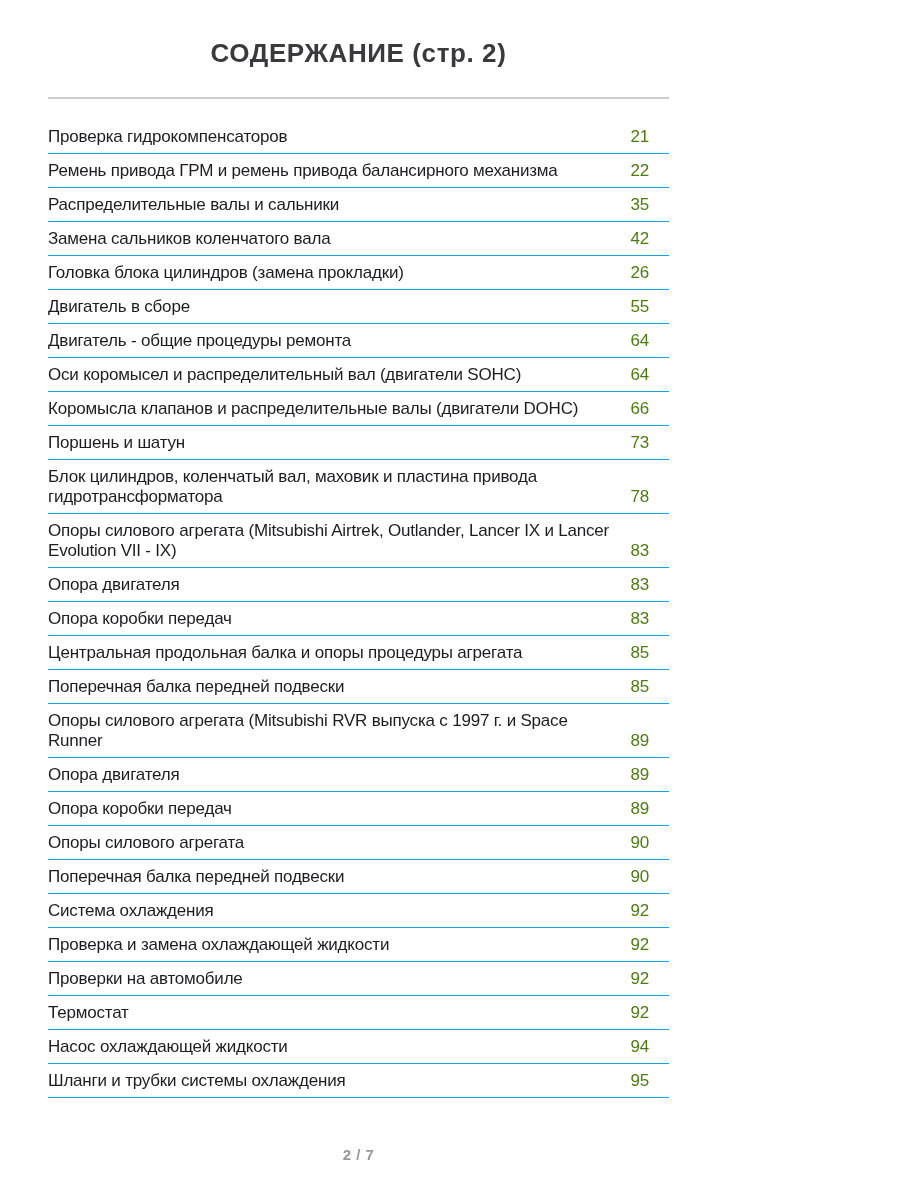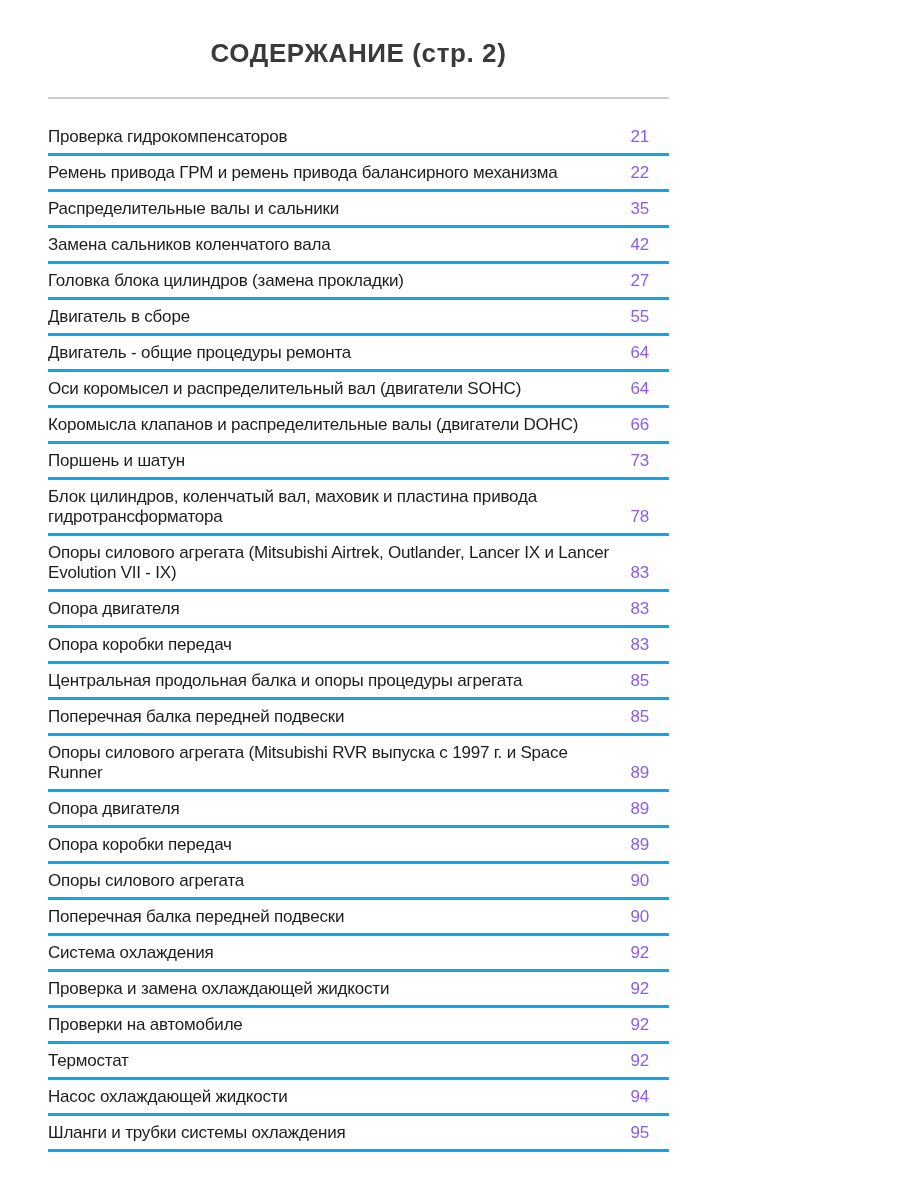--- a/index.html
+++ b/index.html
@@ -32,32 +32,32 @@
     margin: 27px 0 21px 0;
   }
   .toc {
     width: 100%;
   }
   .row {
     display: flex;
     justify-content: space-between;
     align-items: flex-end;
     padding: 6.5px 0;
-    border-bottom: 3px solid #0ea5e9;
+    border-bottom: 1px solid #0ea5e9;
     font-size: 17px;
     line-height: 20px;
     letter-spacing: -0.2px;
     color: #1d1d1f;
   }
   .row .entry-title {
     max-width: 745px;
   }
   .row .entry-num {
     flex-shrink: 0;
-    color: #8b5cf6;
+    color: #4d7c0f;
     padding-right: 20px;
     padding-left: 12px;
   }
   .footer {
     margin-top: 47px;
     text-align: center;
     font-size: 15px;
     line-height: 20px;
     color: #98989d;
     letter-spacing: 0.5px;
@@ -88,21 +88,21 @@
     <span class="entry-num">35</span>
   </div>
 
   <div class="row">
     <span class="entry-title">Замена сальников коленчатого вала</span>
     <span class="entry-num">42</span>
   </div>
 
   <div class="row">
     <span class="entry-title">Головка блока цилиндров (замена прокладки)</span>
-    <span class="entry-num">27</span>
+    <span class="entry-num">26</span>
   </div>
 
   <div class="row">
     <span class="entry-title">Двигатель в сборе</span>
     <span class="entry-num">55</span>
   </div>
 
   <div class="row">
     <span class="entry-title">Двигатель - общие процедуры ремонта</span>
     <span class="entry-num">64</span>

